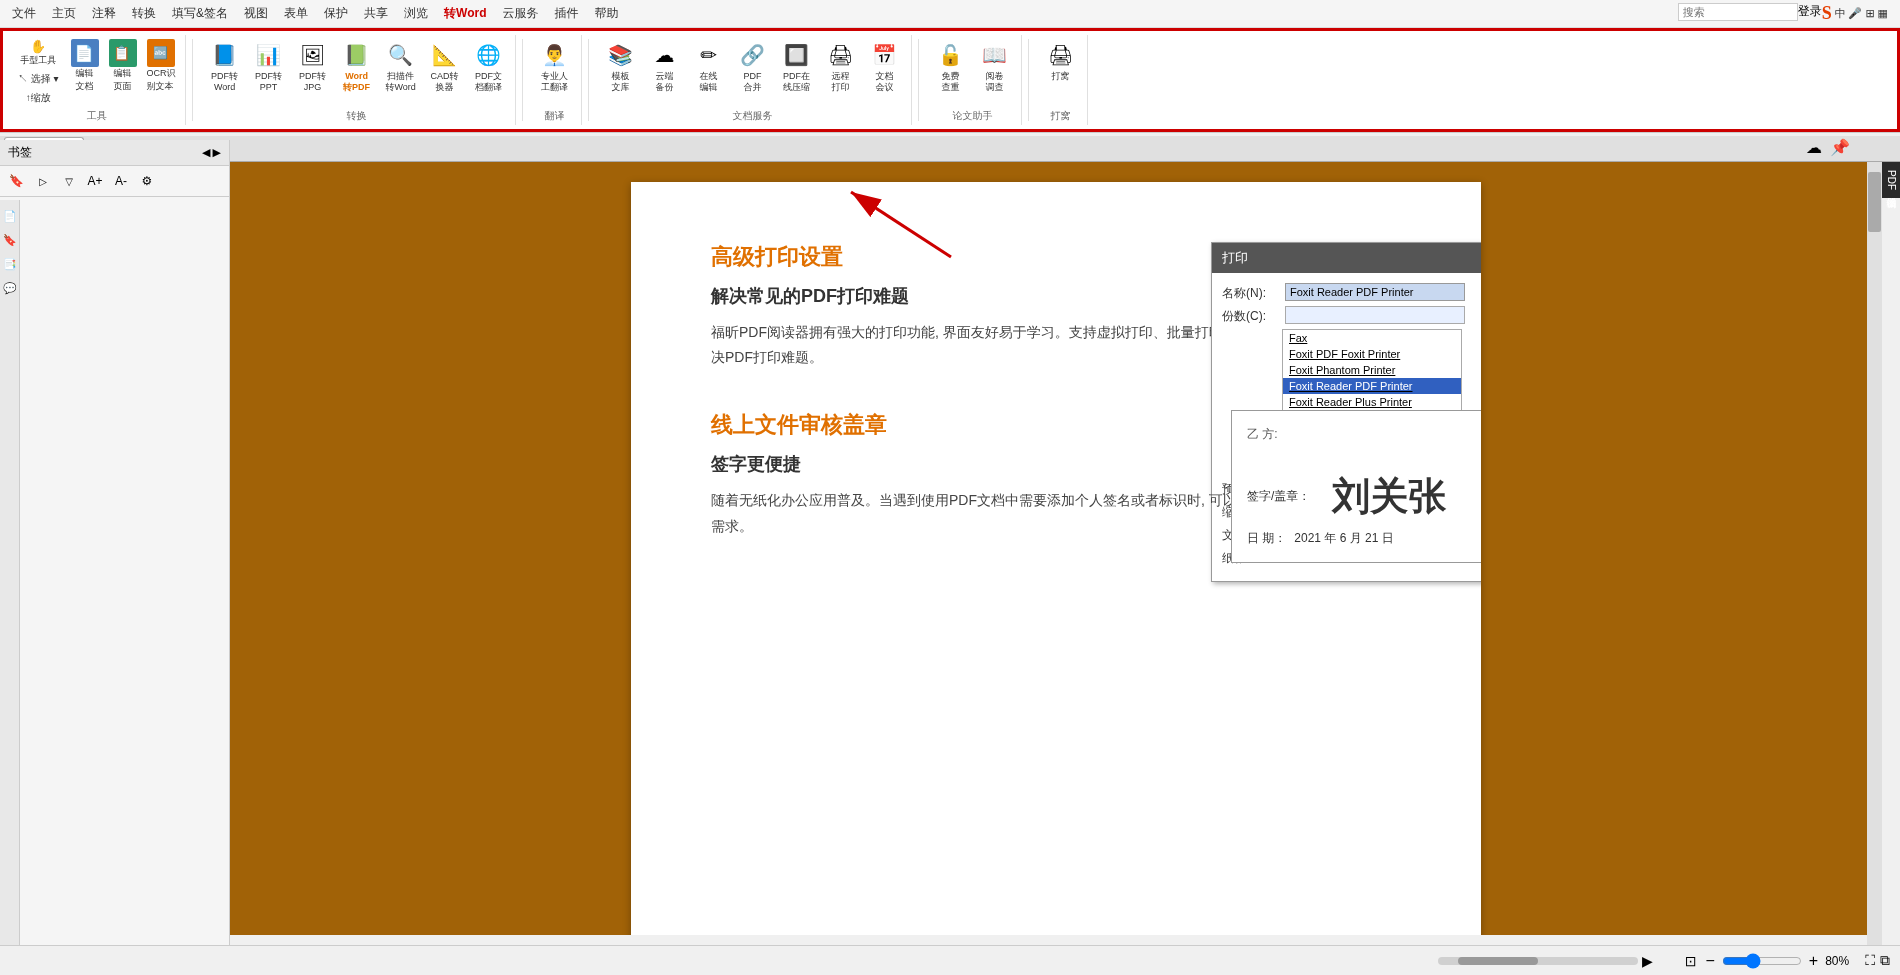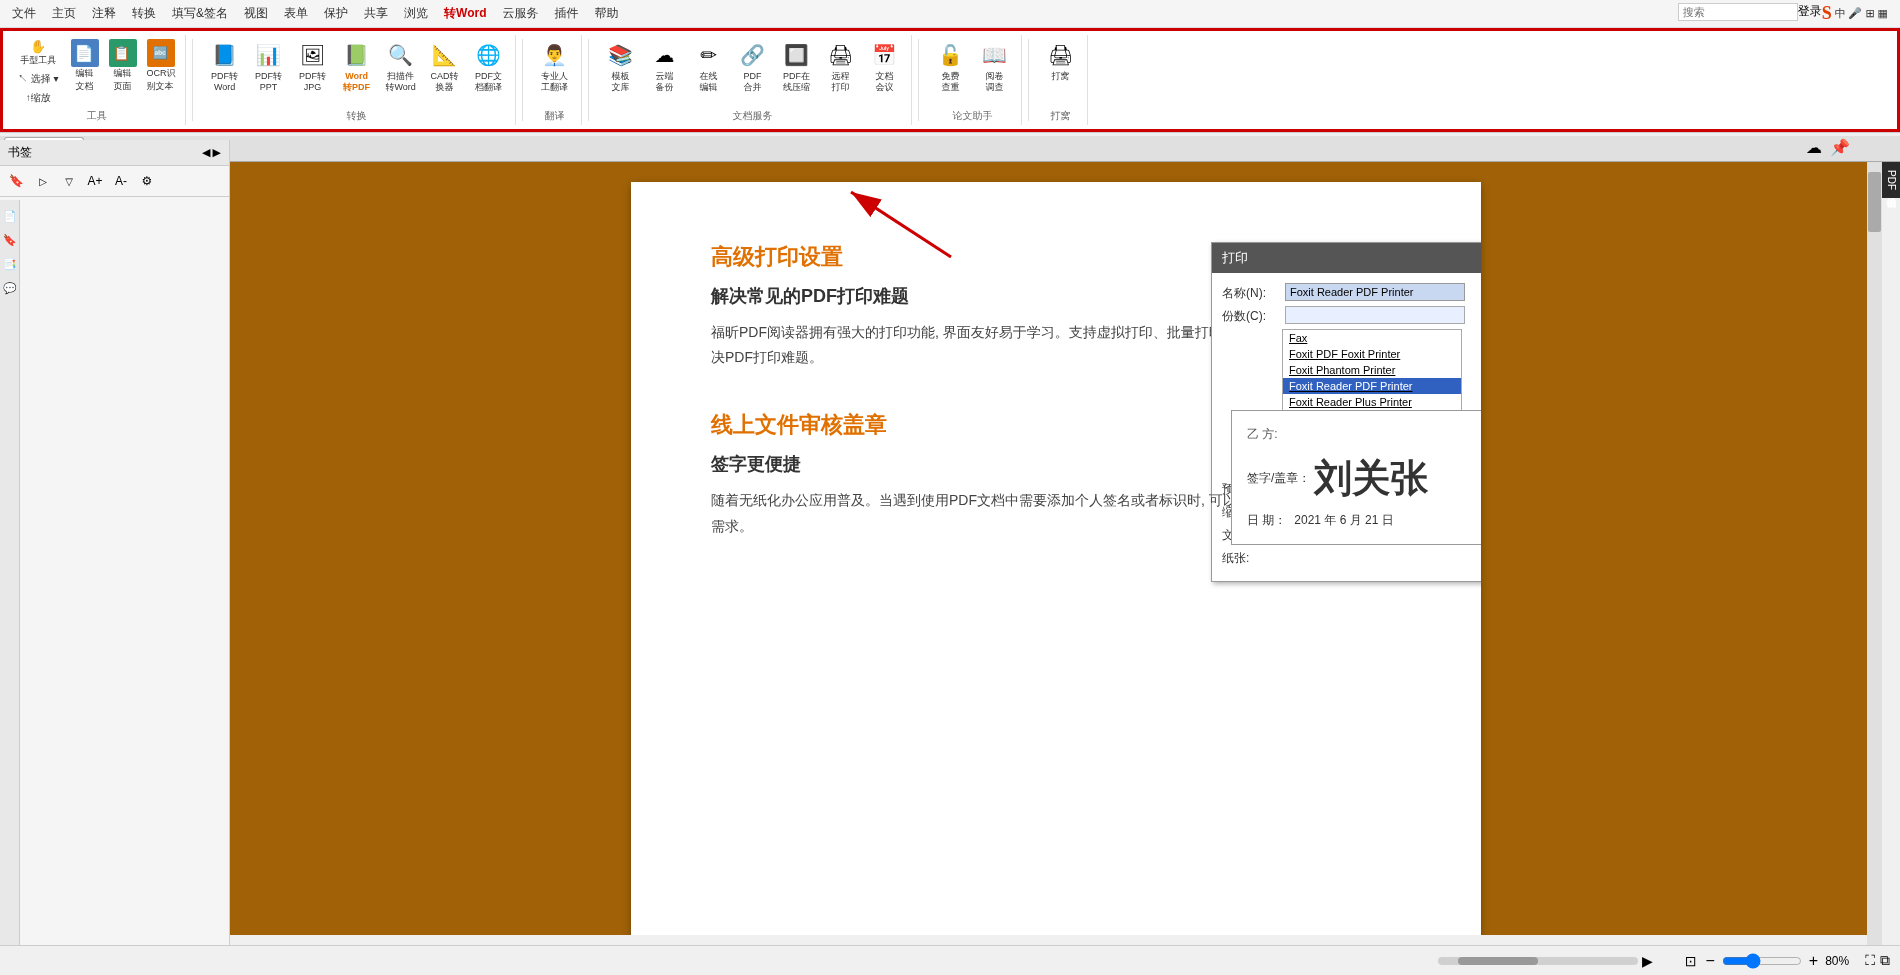--- a/index.html
+++ b/index.html
@@ -404,22 +404,22 @@
         </div>
       </div>
     </div>
 
     <div style="margin-bottom:40px;position:relative;">
       <div class="section-title-orange">线上文件审核盖章</div>
       <div class="section-subtitle">签字更便捷</div>
       <div class="section-body">随着无纸化办公应用普及。当遇到使用PDF文档中需要添加个人签名或者标识时, 可以通过福昕阅读器实现这一需求。</div>
 
       <div style="position:absolute;right:-120px;top:0;width:290px;border:1px solid #999;background:white;padding:15px;">
-        <div style="font-size:12px;color:#555;margin-bottom:10px;">乙 方:</div>
-        <div style="display:flex;align-items:center;gap:4px;margin-bottom:8px;">
+        <div style="font-size:12px;color:#555;margin-bottom:28px;">乙 方:</div>
+        <div style="display:flex;align-items:center;gap:22px;margin-bottom:8px;">
           <span style="font-size:12px;color:#333;">签字/盖章：</span>
           <span style="font-size:38px;font-weight:bold;color:#333;font-family:'KaiTi','STKaiti',serif;">刘关张</span>
         </div>
         <div style="display:flex;align-items:center;gap:8px;">
           <span style="font-size:12px;color:#333;">日 期：</span>
           <span style="font-size:12px;color:#333;">2021 年 6 月 21 日</span>
         </div>
       </div>
     </div>
 

